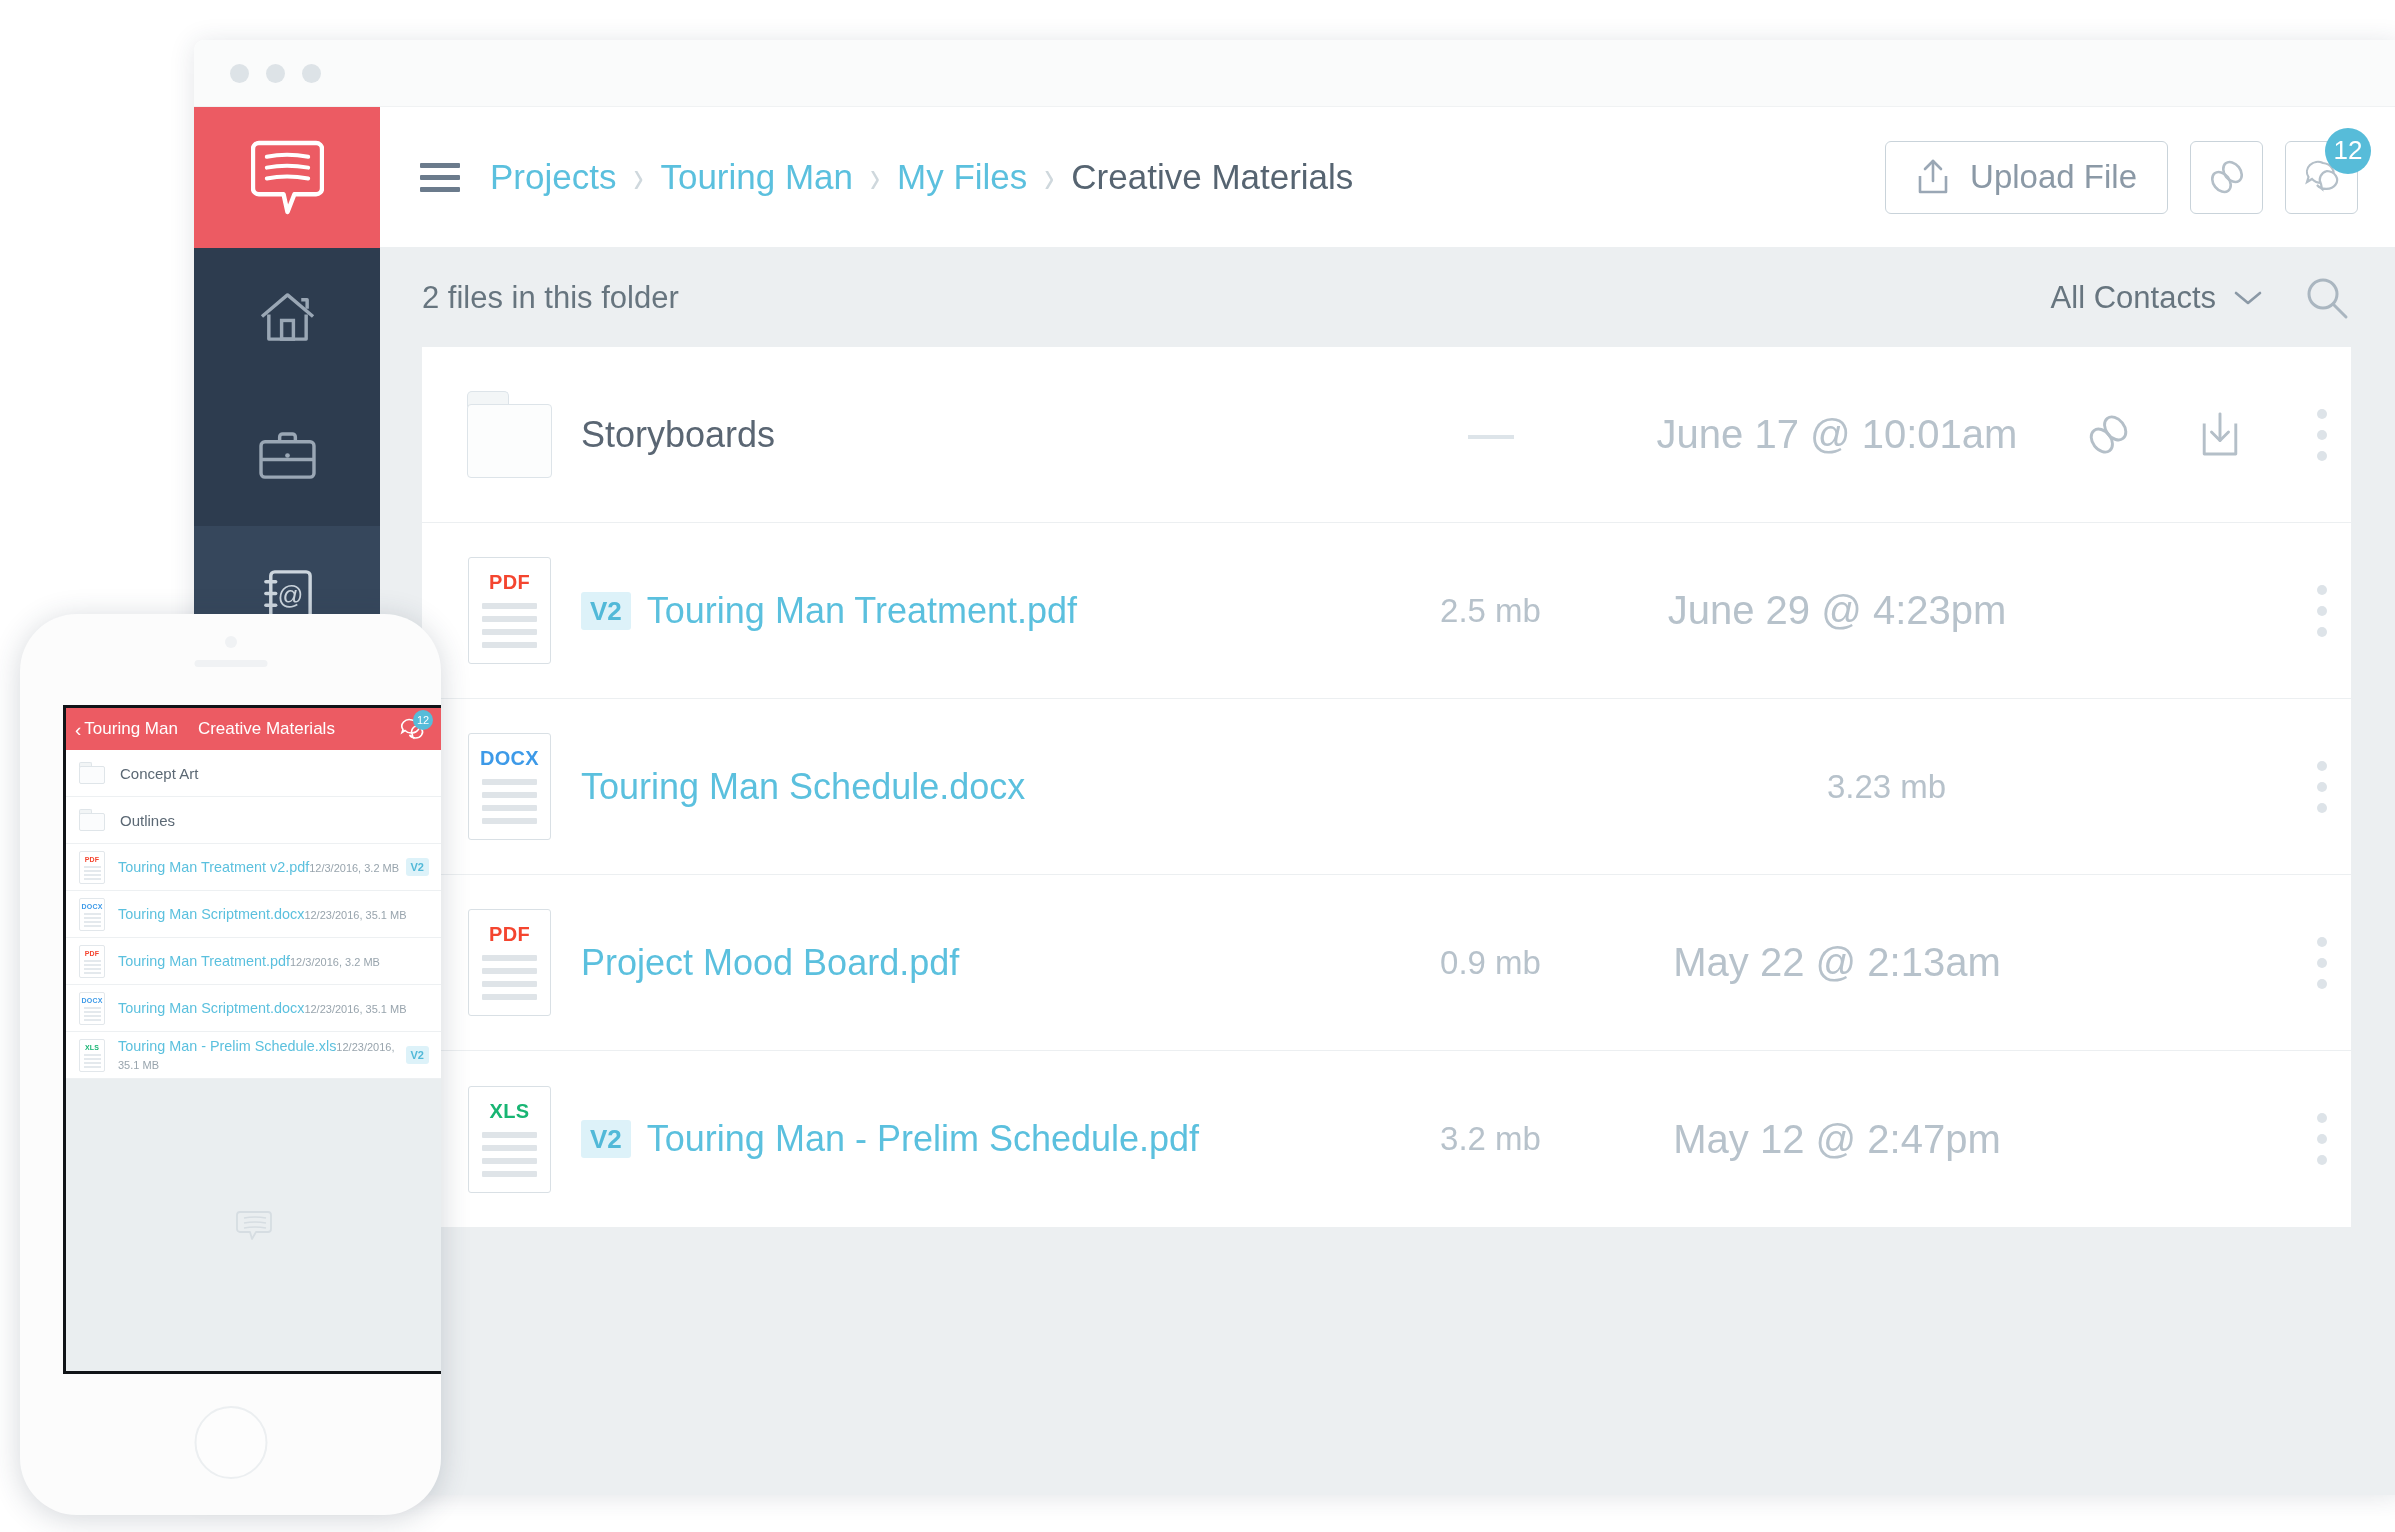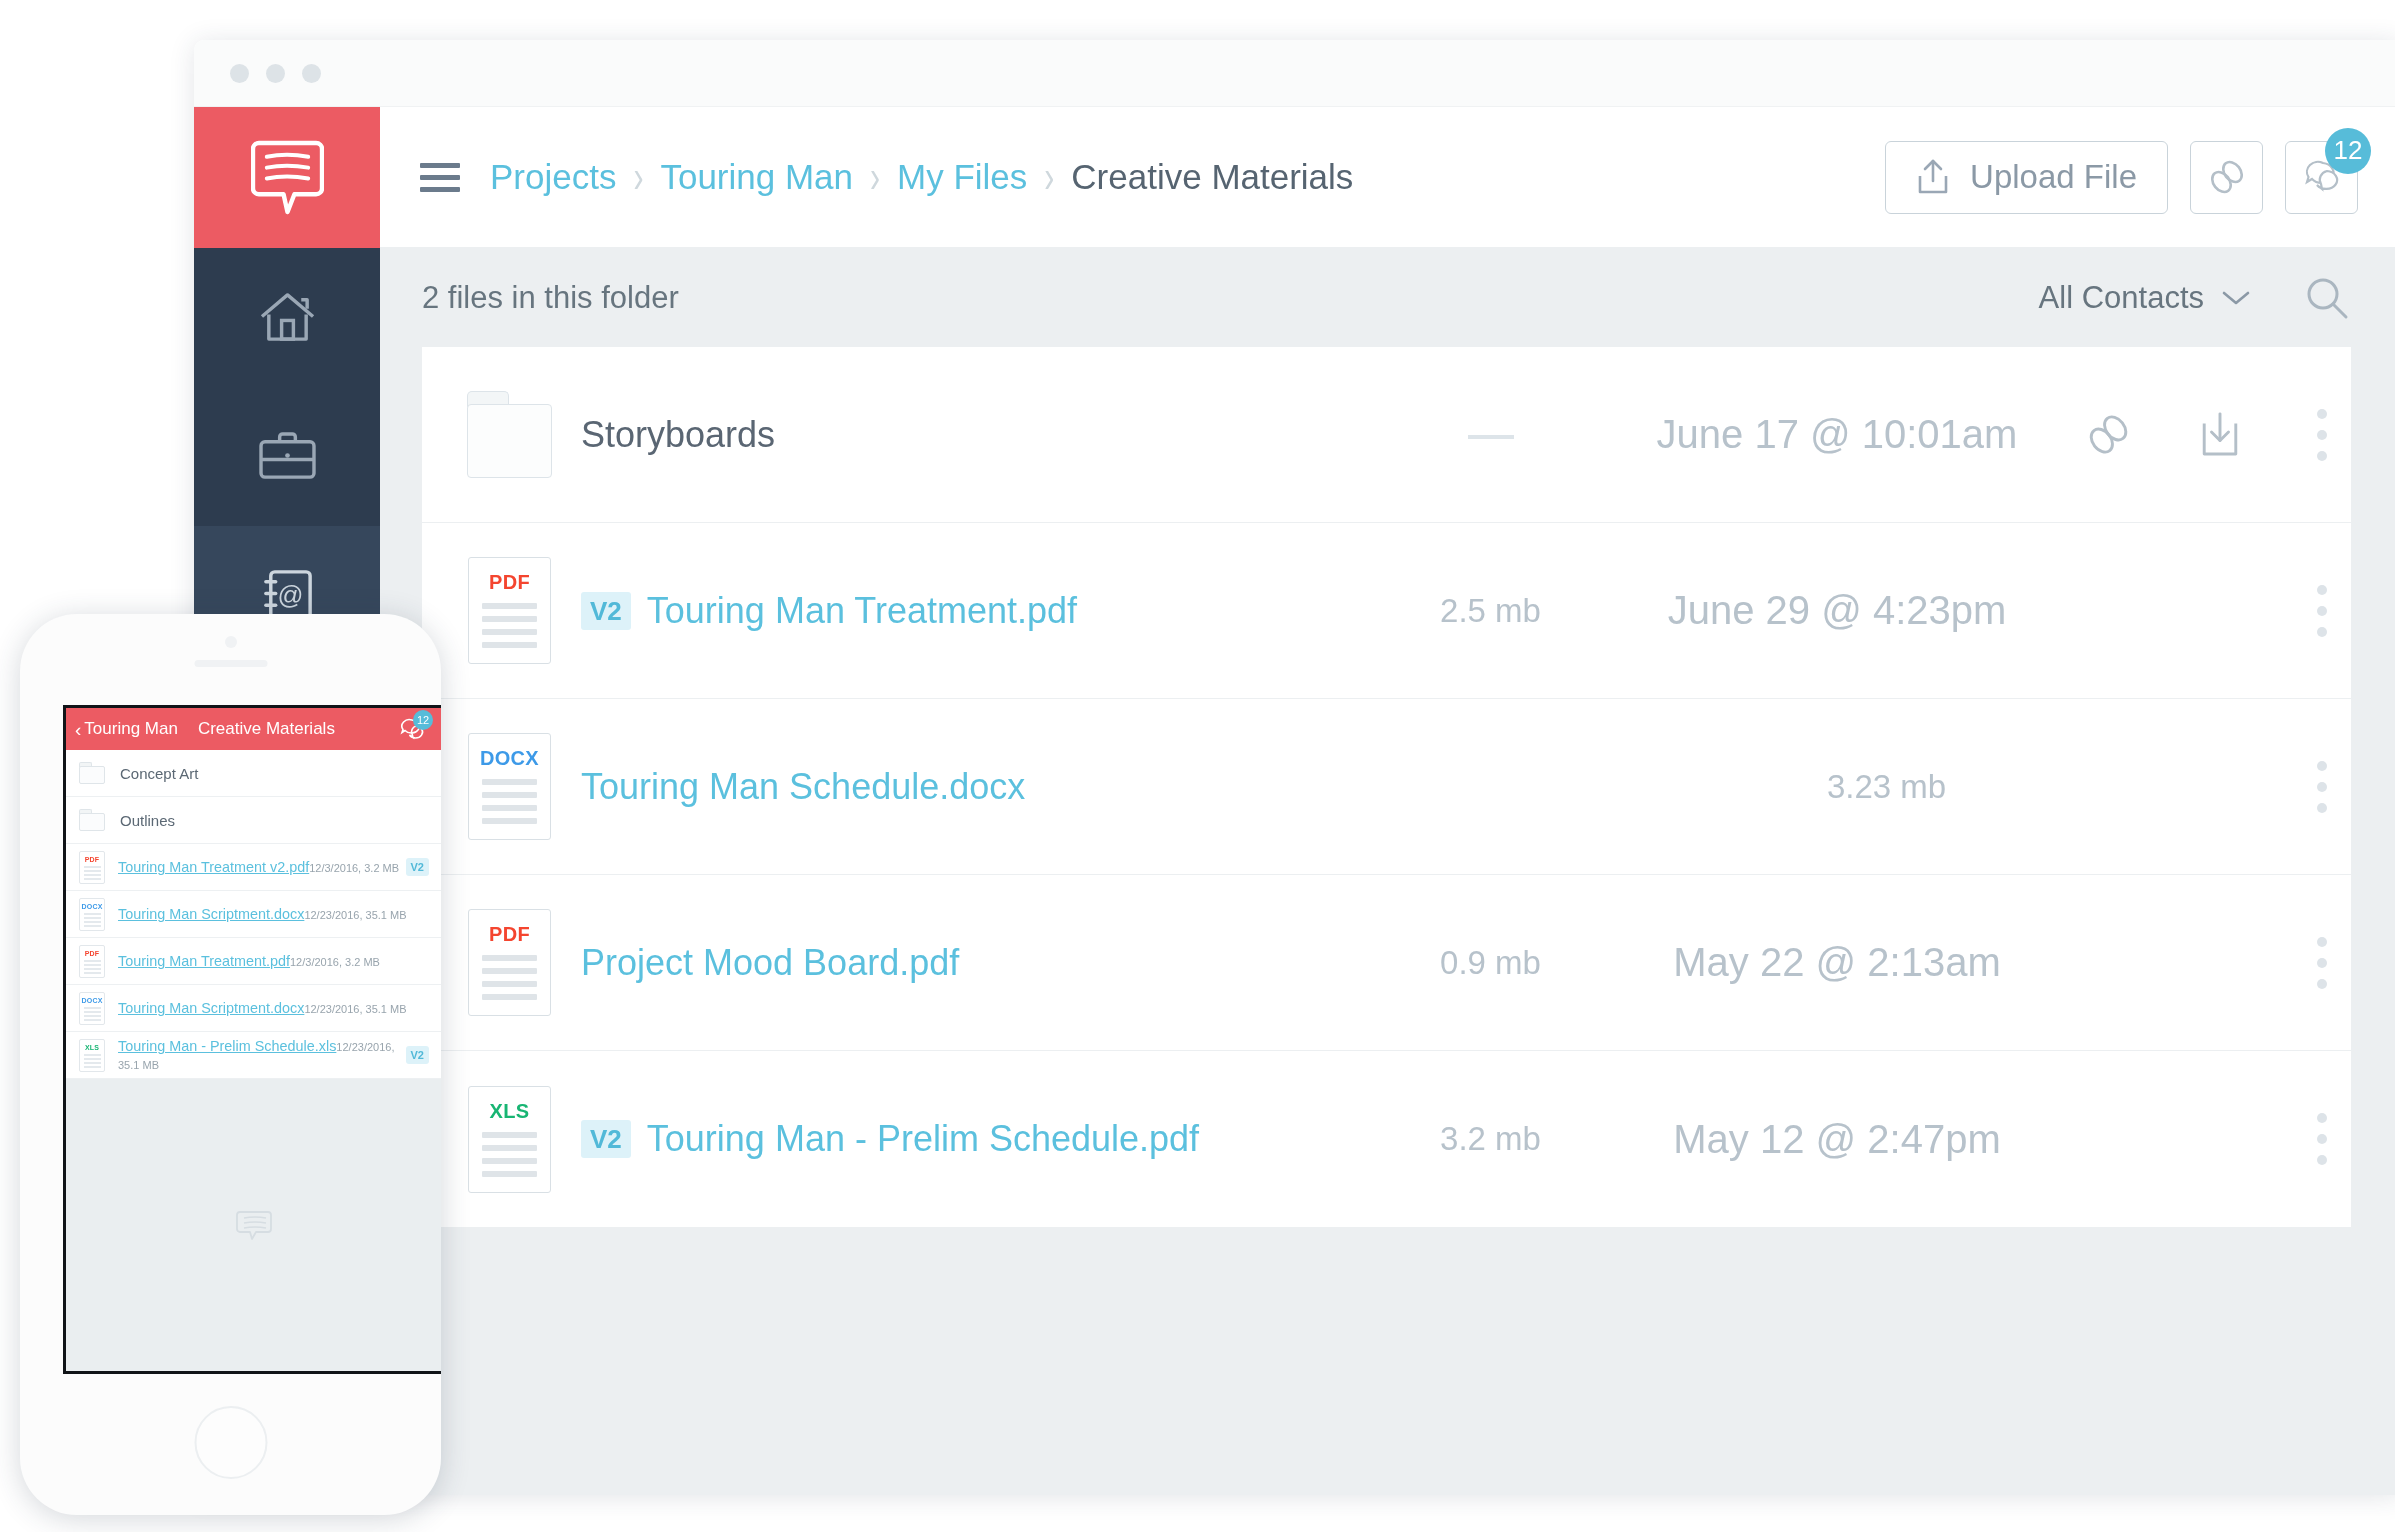--- a/index.html
+++ b/index.html
@@ -74,21 +74,21 @@
     min-width: 46px; height: 46px; border-radius: 23px; background: #57bcd9;
     color: #fff; font-size: 26px; display: flex; align-items: center; justify-content: center;
     padding: 0 8px; font-weight: 500;
   }
 
   .subbar {
     height: 99px; background: #eceff1; display: flex; align-items: center;
     padding: 0 51px 0 42px;
   }
   .subbar-count { font-size: 31px; color: #67757f; }
-  .subbar-right { margin-left: auto; display: flex; align-items: center; gap: 52px; }
+  .subbar-right { margin-left: auto; display: flex; align-items: center; gap: 40px; }
   .contacts-filter { display: flex; align-items: center; gap: 17px; font-size: 31px; color: #67757f; cursor: pointer; }
 
   .list-wrap { flex: 1; background: #eceff1; padding: 0 51px 30px 42px; overflow: hidden; }
   .list { background: #fff; }
 
   .row {
     height: 176px; display: flex; align-items: center;
     border-bottom: 1px solid #eceff1; padding: 0 0 0 42px; position: relative;
   }
   .row.hover { background: #fff; }
@@ -160,21 +160,21 @@
   .ph-folder { width: 26px; height: 22px; position: relative; flex: 0 0 26px; }
   .ph-folder .t { position: absolute; left:0; top:0; width: 13px; height: 5px; background:#f2f5f6; border:1px solid #dfe5e9; border-bottom:none; border-radius:2px 2px 0 0; }
   .ph-folder .b { position: absolute; left:0; top:4px; width: 26px; height: 18px; background:#fbfcfd; border:1px solid #dfe5e9; border-radius:2px; }
   .ph-fname { font-size: 15px; color: #5b6874; padding-left: 15px; }
 
   .ph-doc { width: 26px; height: 33px; flex: 0 0 26px; border: 1px solid #e2e7eb; border-radius: 2px; background:#fff; display:flex; flex-direction:column; align-items:center; padding-top:4px; }
   .ph-doc .ext { font-size: 7px; font-weight: bold; letter-spacing:0.2px; }
   .ph-doc .lines { margin-top:3px; width: 17px; display:flex; flex-direction:column; gap:2px; }
   .ph-doc .lines i { display:block; height:2px; background:#e4e9ed; }
   .ph-meta { padding-left: 13px; flex: 1; min-width: 0; }
-  .ph-name { font-size: 14.4px; color: #5bc0de; white-space: nowrap; text-decoration: underline; }
+  .ph-name { font-size: 14.4px; color: #5bc0de; white-space: nowrap; }
   .ph-sub { font-size: 11px; color: #98a4ad; margin-top: 3px; }
   .ph-v { background:#ddf2f9; color:#52b9d8; font-size:11px; font-weight:bold; padding:3px 5px; border-radius:3px; margin-left:6px; }
 
   .phone-footer { flex:1; background:#eaeef0; display:flex; align-items:center; justify-content:center; }
   .phone-home {
     position:absolute; left:50%; transform:translateX(-50%); bottom: 36px;
     width: 73px; height: 73px; border-radius: 50%; border: 2px solid #eceff1; background:#fdfdfd;
   }
   .phone-speaker { position:absolute; left:50%; transform:translateX(-50%); top:46px; width:73px; height:7px; border-radius:4px; background:#f0f2f4; }
   .phone-cam { position:absolute; left:50%; transform:translateX(-50%); top:22px; width:12px; height:12px; border-radius:50%; background:#f0f2f4; }

